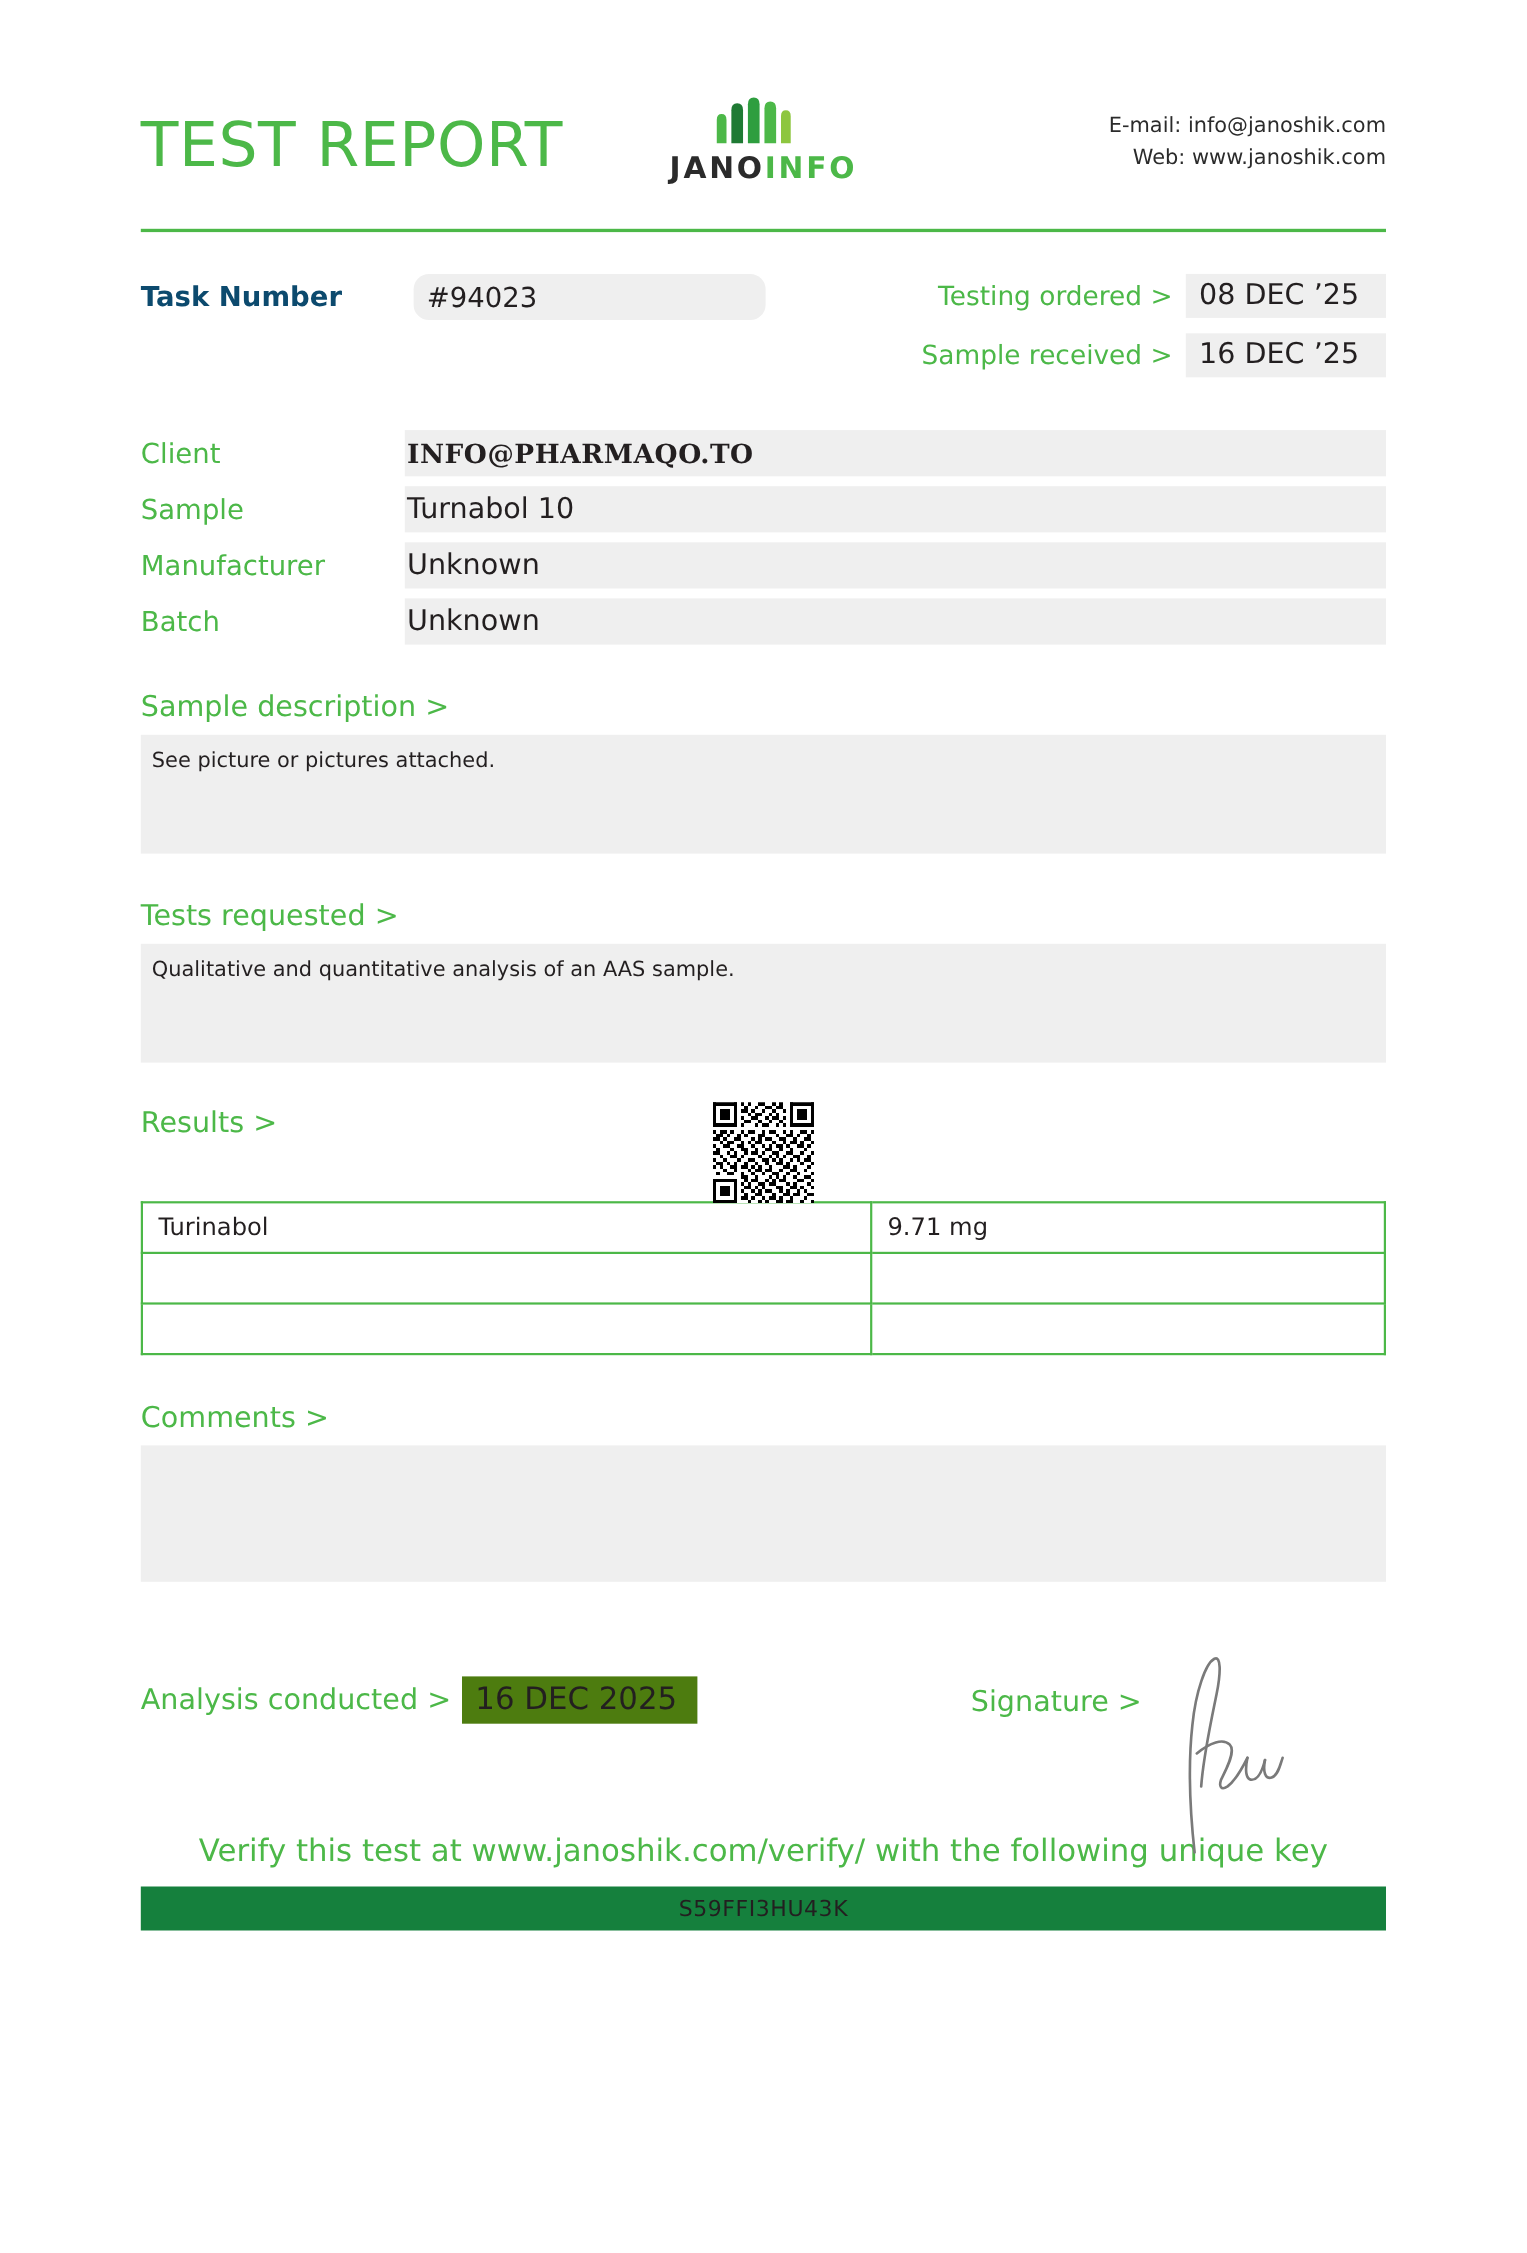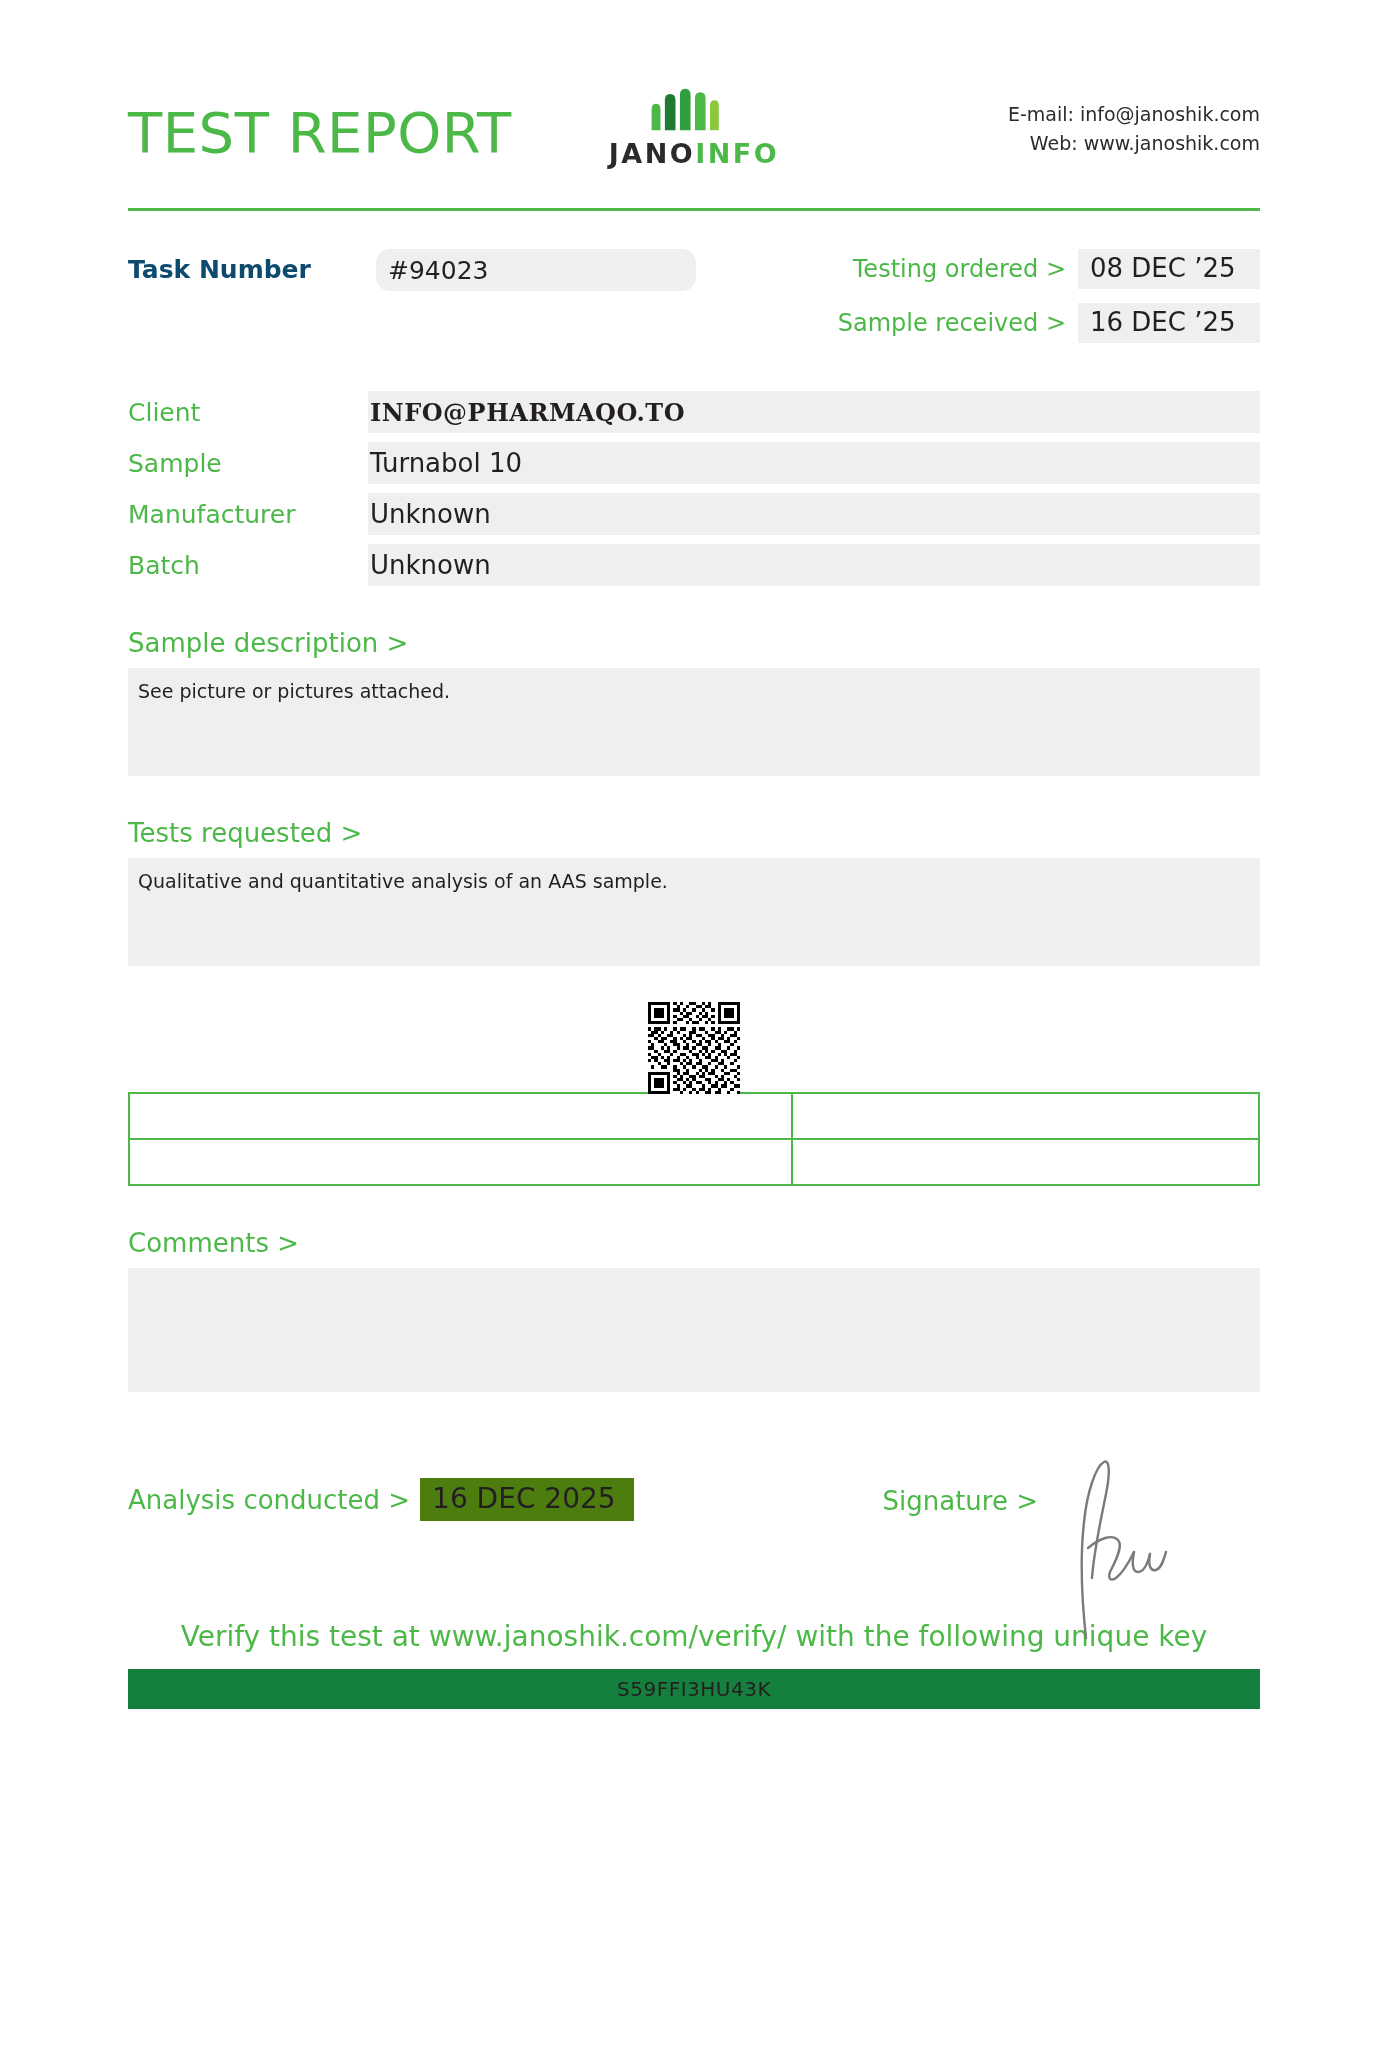--- a/index.html
+++ b/index.html
@@ -335,20 +335,21 @@
   <div class="section-box tall">
     <span>See picture or pictures attached.</span>
   </div>
 
   <div class="section-title">Tests requested &gt;</div>
   <div class="section-box tall">
     <span>Qualitative and quantitative analysis of an AAS sample.</span>
   </div>
 
   <div class="results-head">
+    <div class="section-title">Results &gt;</div>
     <svg class="qr" viewBox="0 0 29 29" shape-rendering="crispEdges">
       <rect width="29" height="29" fill="#ffffff"></rect>
       <g fill="#000000">
         <rect x="0" y="0" width="7" height="1"></rect>
           <rect x="0" y="6" width="7" height="1"></rect>
         <rect x="0" y="0" width="1" height="7"></rect>
           <rect x="6" y="0" width="1" height="7"></rect>
         <rect x="2" y="2" width="3" height="3"></rect>
         <rect x="22" y="0" width="7" height="1"></rect>
           <rect x="22" y="6" width="7" height="1"></rect>
@@ -571,20 +572,24 @@
           <rect x="21" y="28" width="2" height="1"></rect>
           <rect x="25" y="28" width="1" height="1"></rect>
           <rect x="28" y="28" width="1" height="1"></rect>
       </g>
     </svg>
   </div>
 
   <table class="results">
     <tbody>
       <tr>
+        <td class="col1">Turinabol</td>
+        <td>9.71 mg</td>
+      </tr>
+      <tr>
         <td class="col1"></td>
         <td></td>
       </tr>
       <tr>
         <td class="col1"></td>
         <td></td>
       </tr>
     </tbody>
   </table>
 

